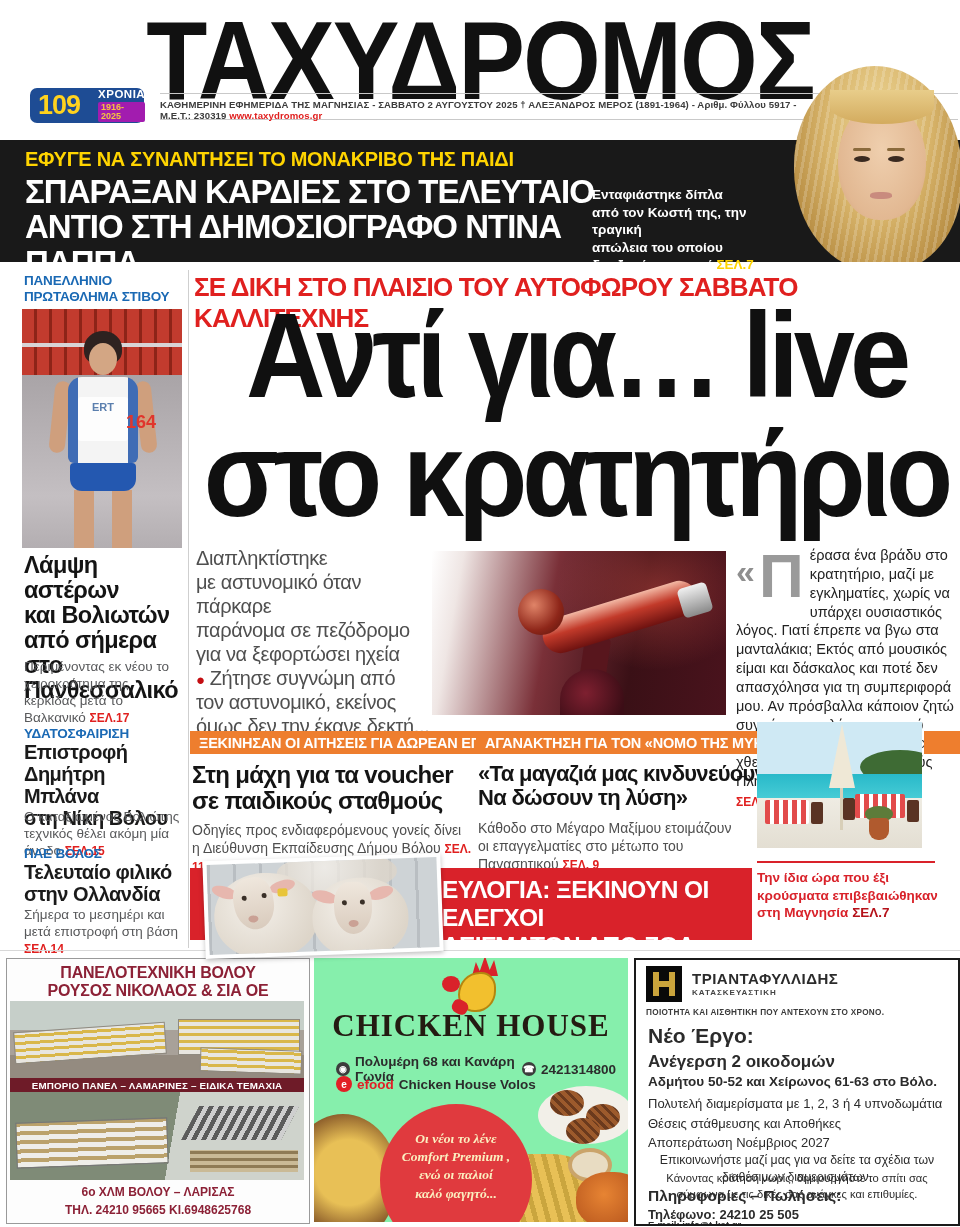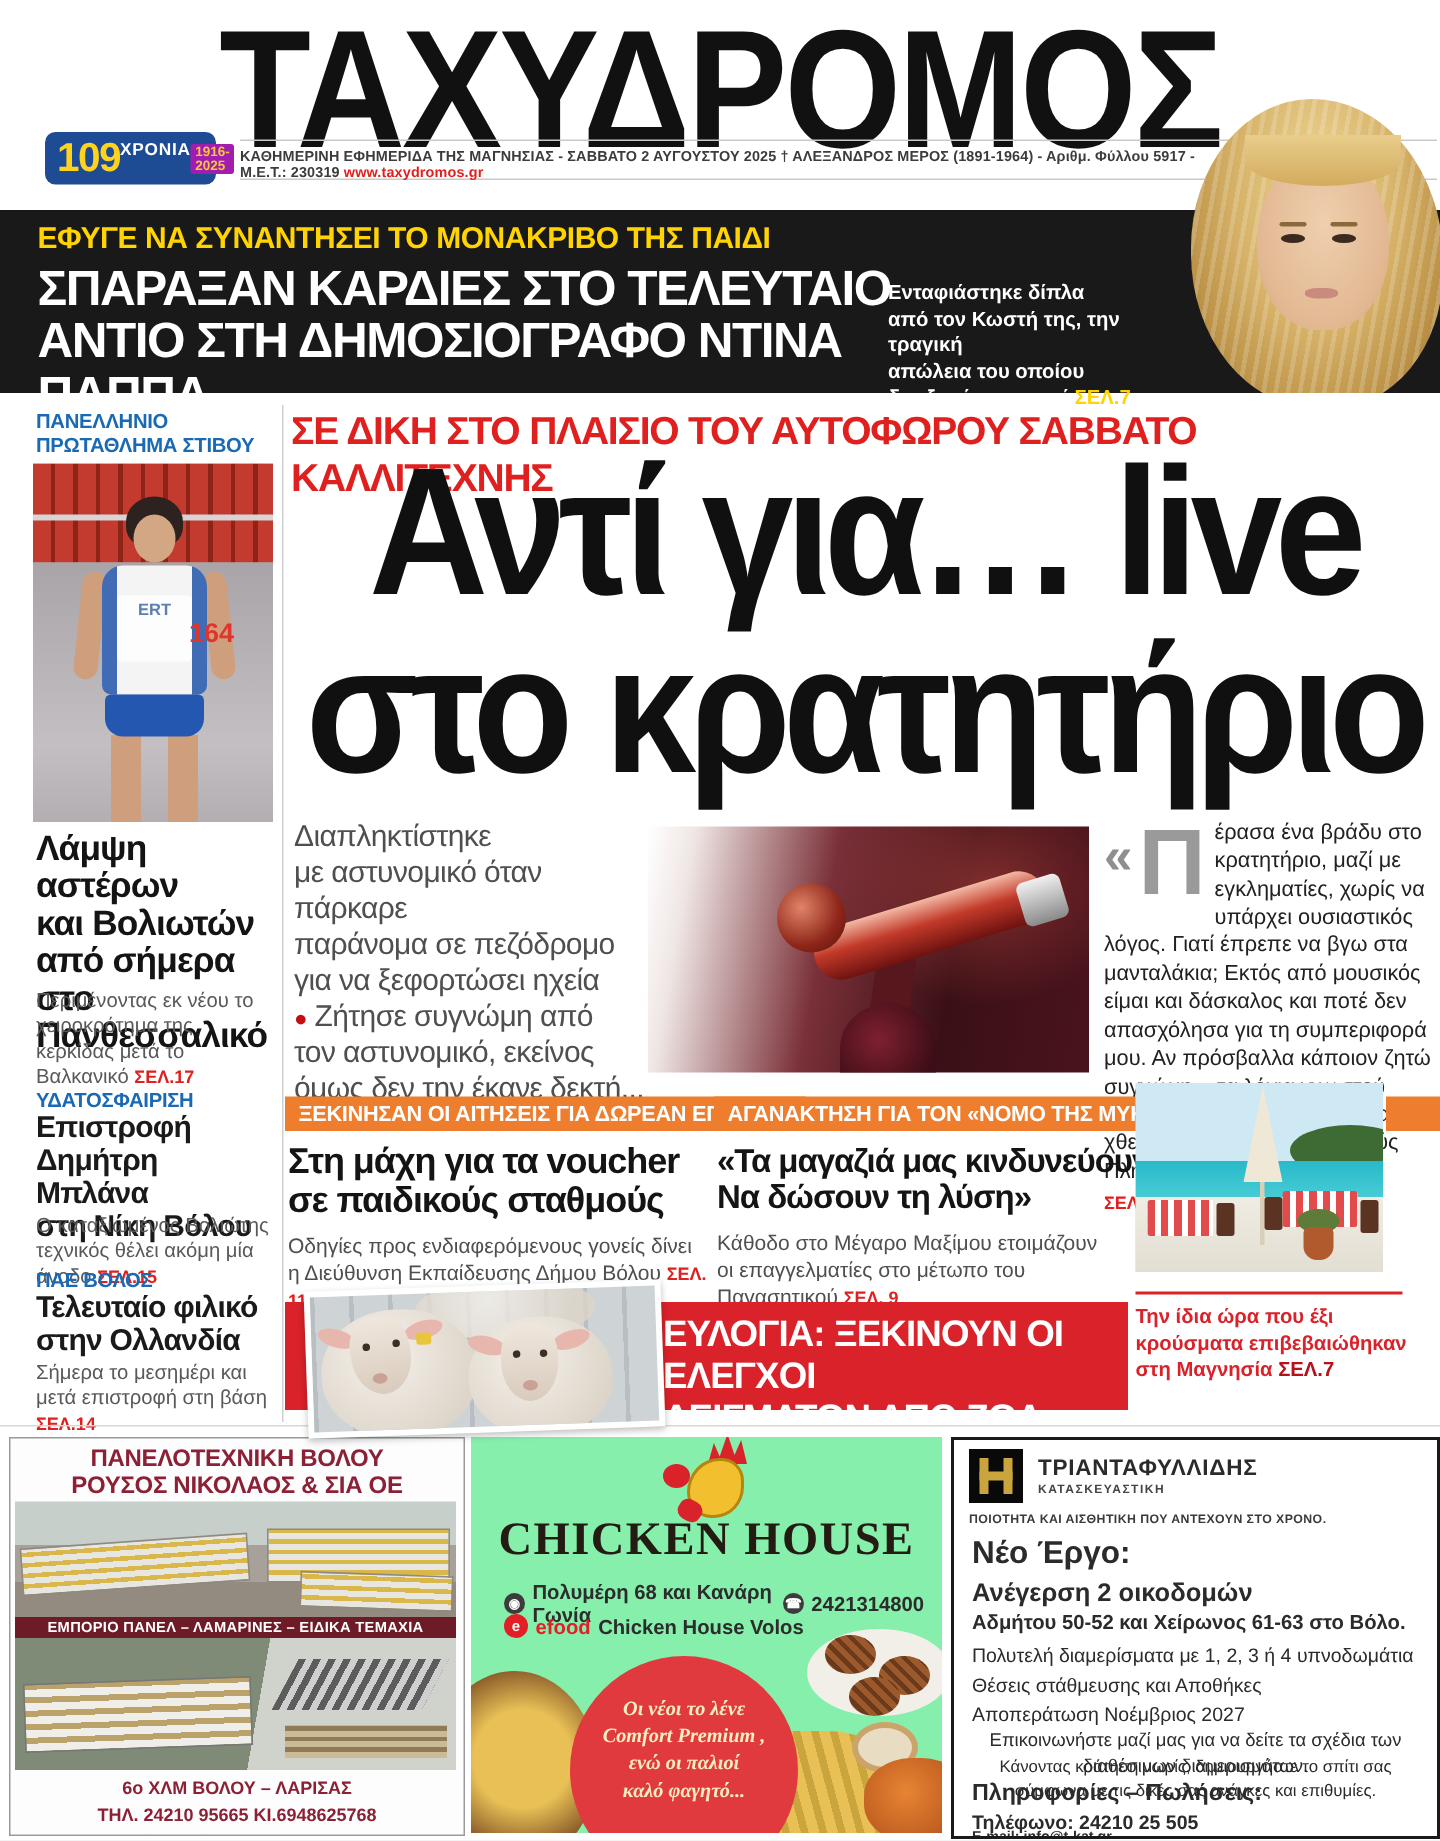--- a/index.html
+++ b/index.html
@@ -6,21 +6,21 @@
   .page{position:relative;width:960px;height:1227px;margin:0 auto;background:#fff;overflow:hidden;
         font-family:"Liberation Sans",sans-serif;color:#1a1a1a;}
   .abs{position:absolute;}
   .preline{white-space:pre-line;}
 
   
   .masthead{left:0;top:-4px;width:960px;text-align:center;font-weight:900;font-size:100px;
             letter-spacing:-2px;transform:scaleY(1.12);transform-origin:top center;color:#111;}
   .badge{left:30px;top:88px;width:114px;height:35px;background:#1e4c94;border-radius:7px;display:flex;align-items:center;}
   .badge-num{color:#ffd21e;font-weight:900;font-size:27px;margin-left:8px;letter-spacing:-1px;}
-  .badge-right{margin-left:0;display:flex;line-height:1;}
+  .badge-right{margin-left:18px;display:flex;flex-direction:column;line-height:1;}
   .badge-chronia{color:#fff;font-weight:700;font-size:11.5px;letter-spacing:.5px;}
   .badge-years{color:#f4c63f;font-weight:700;font-size:9px;background:#a21caf;padding:1px 3px;margin-top:1px;border-radius:2px;}
   .rule{background:#c9c9c9;height:1px;}
   .dateline{left:160px;top:99px;width:640px;font-size:9.6px;color:#3c3c3c;font-weight:600;letter-spacing:.1px;}
   .dateline .site{color:#e0201f;font-weight:800;}
 
   
   .portrait{left:786px;top:64px;width:174px;height:198px;z-index:6;overflow:hidden;}
   .hair{position:absolute;left:8px;top:2px;width:168px;height:206px;border-radius:48% 52% 44% 50%;
         background:

